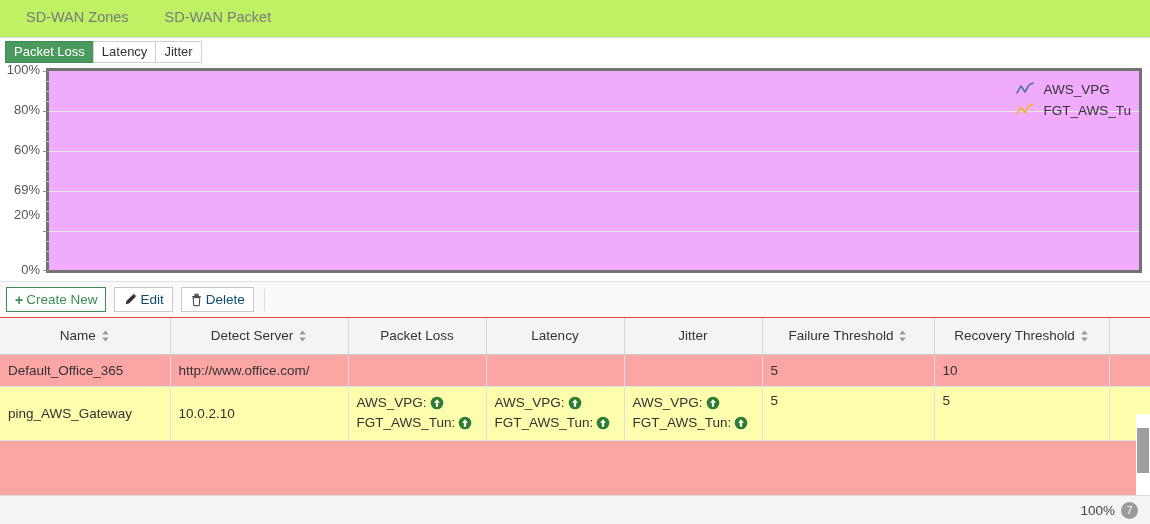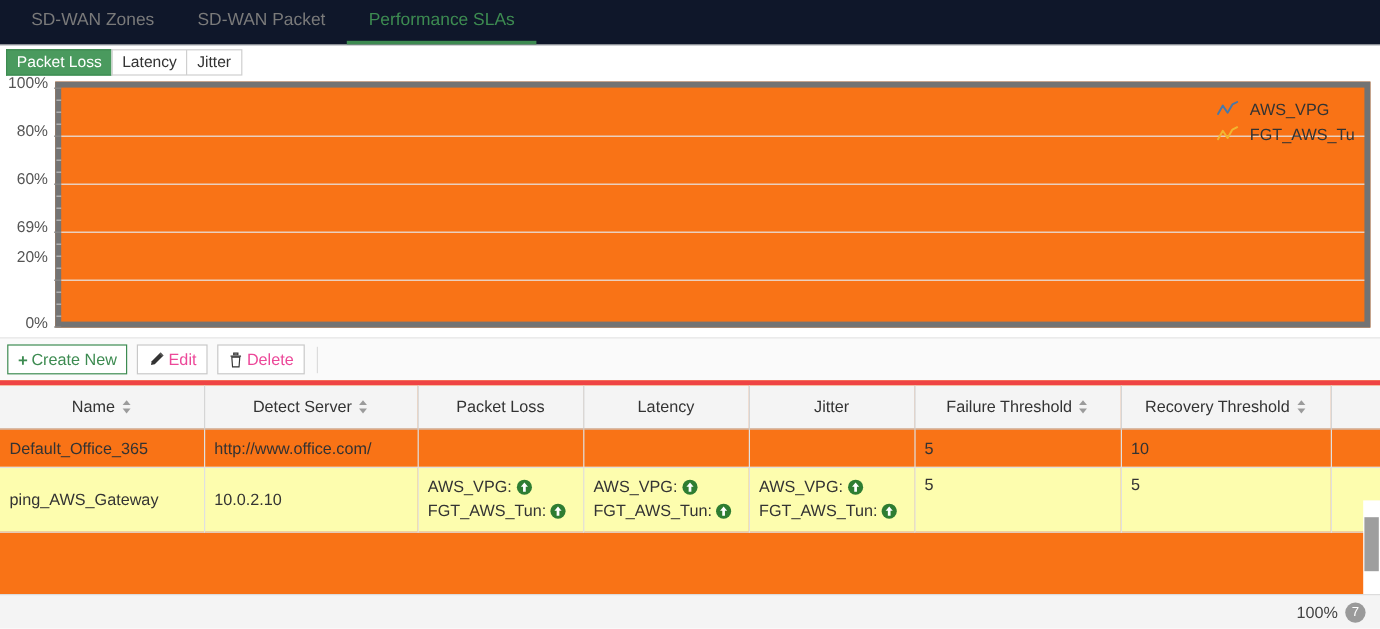--- a/index.html
+++ b/index.html
@@ -19,21 +19,21 @@
     width: 1150px;
     height: 524px;
     display: flex;
     flex-direction: column;
   }
 
   
   .tabbar {
     height: 38px;
     flex: 0 0 38px;
-    background: #0f172a;
+    background: #bef264;
     border-bottom: 1px solid #dcdcdc;
     display: flex;
     align-items: stretch;
     padding-left: 8px;
   }
   .tab {
     display: flex;
     align-items: center;
     padding: 0 18px;
     font-size: 14.5px;
@@ -96,22 +96,22 @@
     position: absolute;
     right: 6px;
     transform: translateY(-50%);
     font-size: 13px;
     color: #555555;
     white-space: nowrap;
   }
   .plot {
     position: absolute;
     left: 46px; right: 0; top: 0; bottom: 0;
-    background: #f97316;
-    border: 5px solid #737373;
+    background: #f0abfc;
+    border: 3px solid #737373;
   }
   .gridline {
     position: absolute;
     left: 0; right: 0;
     height: 1px;
     background: #e6e6e6;
   }
   .minortick {
     position: absolute;
     left: -4px;
@@ -157,21 +157,21 @@
   }
   .btn {
     height: 25px;
     display: inline-flex;
     align-items: center;
     gap: 3px;
     padding: 0 8px;
     font-size: 13.5px;
     background: #ffffff;
     border: 1px solid #c8c8c8;
-    color: #ec4899;
+    color: #0c4a6e;
     cursor: pointer;
     white-space: nowrap;
   }
   .btn.primary {
     border-color: #3d8b51;
     color: #3d8b51;
   }
   .btn .glyph { font-size: 14px; line-height: 1; display: inline-flex; }
   .plus-ico { color: #3d8b51; font-weight: bold; font-size: 15px; }
   .divider {
@@ -204,22 +204,22 @@
     align-items: center;
     justify-content: center;
     cursor: pointer;
   }
 
   
   .table-region {
     flex: 1 1 auto;
     position: relative;
     overflow: hidden;
-    background: #f97316;
-    border-top: 4px solid #ef4444;
+    background: #fca5a5;
+    border-top: 1px solid #ef4444;
   }
   table {
     border-collapse: collapse;
     width: 1150px;
     table-layout: fixed;
   }
   th {
     background: #f4f4f4;
     font-weight: normal;
     font-size: 13.5px;
@@ -305,23 +305,20 @@
 <body>
 
 <div id="app">
 
   <div class="tabbar">
     <div class="tab">
       <span>SD-WAN Zones</span>
     </div>
     <div class="tab">
       <span>SD-WAN Packet</span>
-    </div>
-    <div class="tab active">
-      <span>Performance SLAs</span>
     </div>
   </div>
 
   <div class="subtabbar">
     <div class="subtabs">
       <div class="subtab active">
         <span>Packet Loss</span>
       </div>
       <div class="subtab">
         <span>Latency</span>

